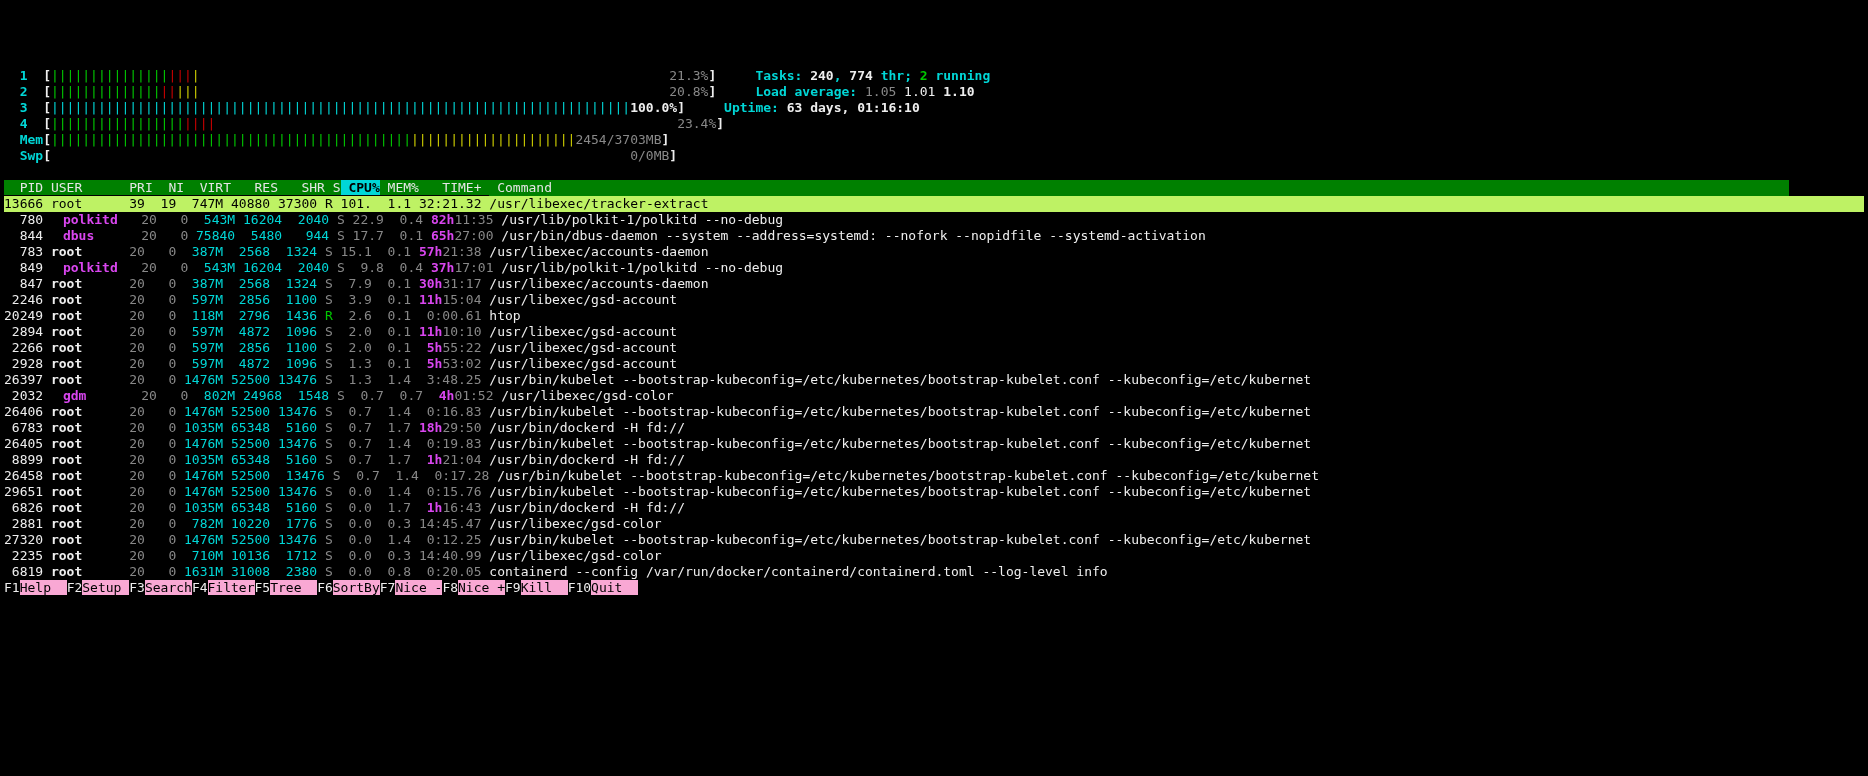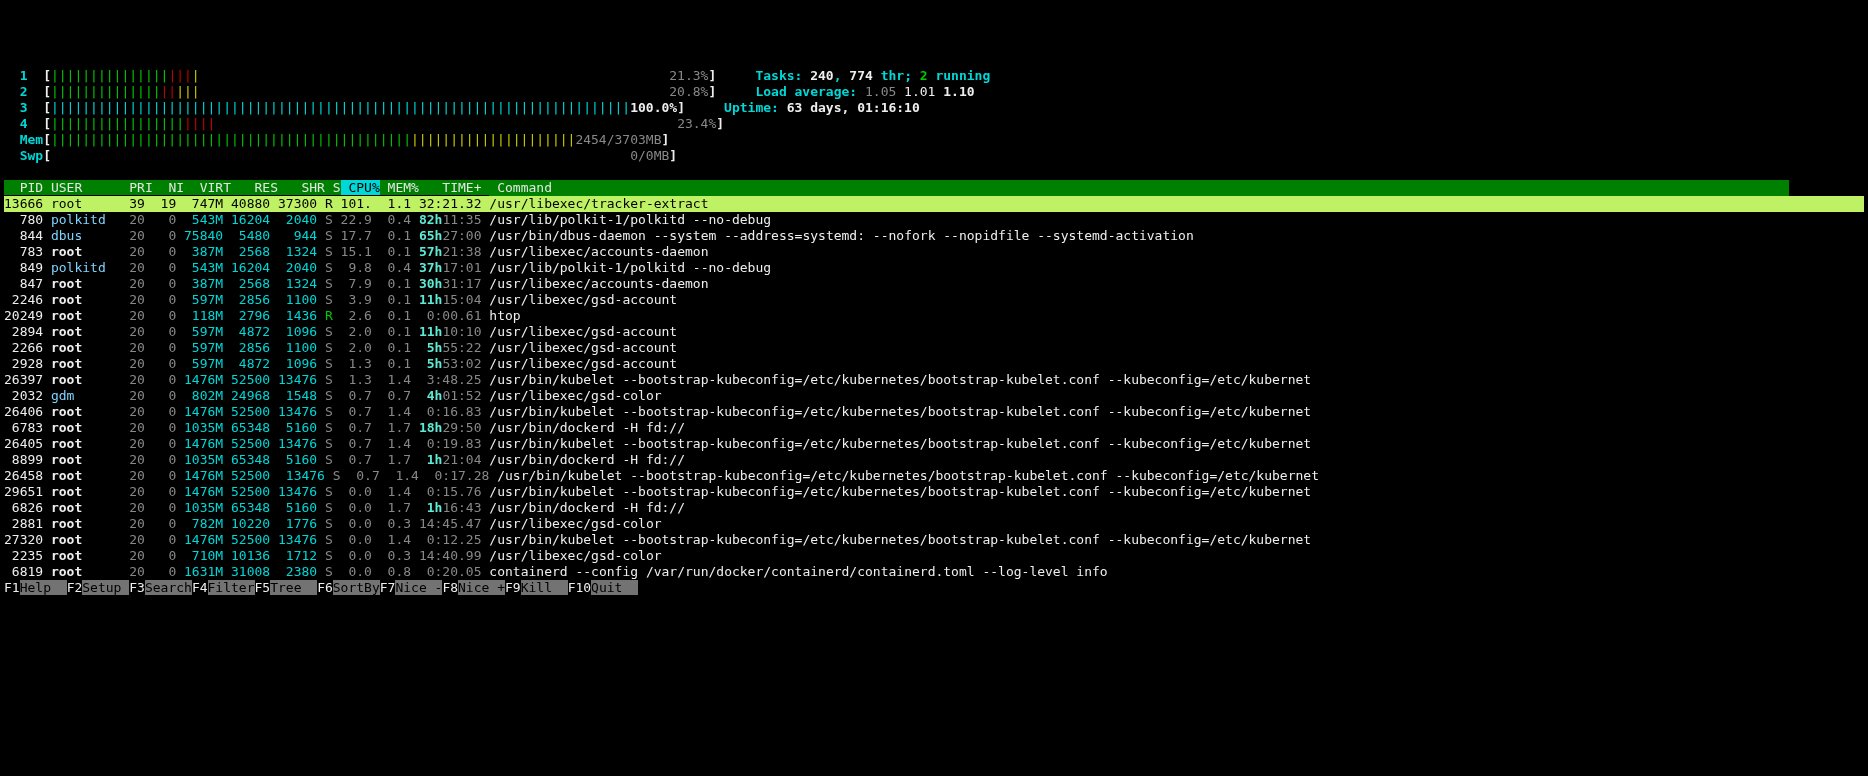--- a/index.html
+++ b/index.html
@@ -9,35 +9,35 @@
     font-family: "DejaVu Sans Mono", "Liberation Mono", Consolas, monospace;
     font-size: 13px;
     line-height: 16px;
     color: #aaa;
     white-space: pre;
     overflow: hidden;
   }
   .cyan  { color: #00d7d7; }
   .cyanb { color: #00d7d7; font-weight: bold; }
   .grey  { color: #888; }
-  .greyb { color: #7dd3fc; font-weight: normal; }
+  .greyb { color: #d946ef; font-weight: bold; margin-left: 12px; }
   .white { color: #eee; }
   .whiteb{ color: #eee; font-weight: bold; }
   .green { color: #00c800; }
   .greenb{ color: #00c800; font-weight: bold; }
   .yellow{ color: #cccc00; }
   .red   { color: #c80000; }
-  .redb  { color: #5eead4; font-weight: bold; }
+  .redb  { color: #d946ef; font-weight: bold; }
 
   .hdr { background: #008000; color: #e5e5e5; }
-  .hdr-sort { background: #00d7d7; color: #000; }
+  .hdr-sort { background: #00d7d7; color: #000; font-weight: bold; }
   .sel { background: #bef264; color: #000; }
 
   .fkey { color: #eee; }
-  .flabel { background: #737373; color: #000; }
+  .flabel { background: #f9a8d4; color: #000; }
 
   .row span { display: inline; }
 </style>
 </head>
 <body>
 
 
 
 <div id="out"><div class="row">  <span class="cyanb">1</span>  <span class="whiteb">[</span><span class="green">|||||||||||||||</span><span class="red">|||</span><span class="yellow">|</span><span class="grey">                                                            </span><span class="grey">21.3%</span><span class="whiteb">]</span>     <span class="cyanb">Tasks: </span><span class="whiteb">240</span><span class="cyanb">, </span><span class="whiteb">774</span><span class="cyanb"> thr; </span><span class="greenb">2</span><span class="cyanb"> running</span></div><div class="row">  <span class="cyanb">2</span>  <span class="whiteb">[</span><span class="green">||||||||||||||</span><span class="red">||</span><span class="yellow">|||</span><span class="grey">                                                            </span><span class="grey">20.8%</span><span class="whiteb">]</span>     <span class="cyanb">Load average: </span><span class="grey">1.05</span><span class="white"> 1.01</span><span class="whiteb"> 1.10</span></div><div class="row">  <span class="cyanb">3</span>  <span class="whiteb">[</span><span class="cyan">||||||||||||||||||||||||||||||||||||||||||||||||||||||||||||||||||||||||||</span><span class="whiteb">100.0%</span><span class="whiteb">]</span>     <span class="cyanb">Uptime: </span><span class="whiteb">63 days, 01:16:10</span></div><div class="row">  <span class="cyanb">4</span>  <span class="whiteb">[</span><span class="green">|||||||||||||||||</span><span class="red">||||</span><span class="grey">                                                           </span><span class="grey">23.4%</span><span class="whiteb">]</span></div><div class="row">  <span class="cyanb">Mem</span><span class="whiteb">[</span><span class="green">||||||||||||||||||||||||||||||||||||||||||||||</span><span class="yellow">|||||||||||||||||||||</span><span class="grey">2454/3703MB</span><span class="whiteb">]</span></div><div class="row">  <span class="cyanb">Swp</span><span class="whiteb">[</span><span class="grey">                                                                          </span><span class="grey">0/0MB</span><span class="whiteb">]</span></div><div class="row"> </div><div class="row"><span class="hdr">  PID</span><span class="hdr"> USER     </span><span class="hdr"> PRI</span><span class="hdr">  NI</span><span class="hdr">  VIRT</span><span class="hdr">   RES</span><span class="hdr">   SHR</span><span class="hdr"> S</span><span class="hdr-sort"> CPU%</span><span class="hdr"> MEM%</span><span class="hdr">   TIME+ </span><span class="hdr" style="display:inline-block;width:1300px"> Command</span></div><div class="row sel"><span class="">13666</span> <span class="">root    </span> <span class=""> 39</span> <span class=""> 19</span> <span class=""> 747M</span> <span class="">40880</span> <span class="">37300</span> <span class="">R</span> <span class="">101.</span> <span class=""> 1.1</span> <span><span class="">32:21.32</span></span> <span class="">/usr/libexec/tracker-extract</span></div><div class="row "><span class="white">  780</span> <span class="greyb">polkitd </span> <span class="grey"> 20</span> <span class="grey">  0</span> <span class="cyan"> 543M</span> <span class="cyan">16204</span> <span class="cyan"> 2040</span> <span class="grey">S</span> <span class="grey">22.9</span> <span class="grey"> 0.4</span> <span><span class="redb">82h</span><span class="grey">11:35</span></span> <span class="white">/usr/lib/polkit-1/polkitd --no-debug</span></div><div class="row "><span class="white">  844</span> <span class="greyb">dbus    </span> <span class="grey"> 20</span> <span class="grey">  0</span> <span class="cyan">75840</span> <span class="cyan"> 5480</span> <span class="cyan">  944</span> <span class="grey">S</span> <span class="grey">17.7</span> <span class="grey"> 0.1</span> <span><span class="redb">65h</span><span class="grey">27:00</span></span> <span class="white">/usr/bin/dbus-daemon --system --address=systemd: --nofork --nopidfile --systemd-activation</span></div><div class="row "><span class="white">  783</span> <span class="whiteb">root    </span> <span class="grey"> 20</span> <span class="grey">  0</span> <span class="cyan"> 387M</span> <span class="cyan"> 2568</span> <span class="cyan"> 1324</span> <span class="grey">S</span> <span class="grey">15.1</span> <span class="grey"> 0.1</span> <span><span class="redb">57h</span><span class="grey">21:38</span></span> <span class="white">/usr/libexec/accounts-daemon</span></div><div class="row "><span class="white">  849</span> <span class="greyb">polkitd </span> <span class="grey"> 20</span> <span class="grey">  0</span> <span class="cyan"> 543M</span> <span class="cyan">16204</span> <span class="cyan"> 2040</span> <span class="grey">S</span> <span class="grey"> 9.8</span> <span class="grey"> 0.4</span> <span><span class="redb">37h</span><span class="grey">17:01</span></span> <span class="white">/usr/lib/polkit-1/polkitd --no-debug</span></div><div class="row "><span class="white">  847</span> <span class="whiteb">root    </span> <span class="grey"> 20</span> <span class="grey">  0</span> <span class="cyan"> 387M</span> <span class="cyan"> 2568</span> <span class="cyan"> 1324</span> <span class="grey">S</span> <span class="grey"> 7.9</span> <span class="grey"> 0.1</span> <span><span class="redb">30h</span><span class="grey">31:17</span></span> <span class="white">/usr/libexec/accounts-daemon</span></div><div class="row "><span class="white"> 2246</span> <span class="whiteb">root    </span> <span class="grey"> 20</span> <span class="grey">  0</span> <span class="cyan"> 597M</span> <span class="cyan"> 2856</span> <span class="cyan"> 1100</span> <span class="grey">S</span> <span class="grey"> 3.9</span> <span class="grey"> 0.1</span> <span><span class="redb">11h</span><span class="grey">15:04</span></span> <span class="white">/usr/libexec/gsd-account</span></div><div class="row "><span class="white">20249</span> <span class="whiteb">root    </span> <span class="grey"> 20</span> <span class="grey">  0</span> <span class="cyan"> 118M</span> <span class="cyan"> 2796</span> <span class="cyan"> 1436</span> <span class="green">R</span> <span class="grey"> 2.6</span> <span class="grey"> 0.1</span> <span><span class="grey"> 0:00.61</span></span> <span class="white">htop</span></div><div class="row "><span class="white"> 2894</span> <span class="whiteb">root    </span> <span class="grey"> 20</span> <span class="grey">  0</span> <span class="cyan"> 597M</span> <span class="cyan"> 4872</span> <span class="cyan"> 1096</span> <span class="grey">S</span> <span class="grey"> 2.0</span> <span class="grey"> 0.1</span> <span><span class="redb">11h</span><span class="grey">10:10</span></span> <span class="white">/usr/libexec/gsd-account</span></div><div class="row "><span class="white"> 2266</span> <span class="whiteb">root    </span> <span class="grey"> 20</span> <span class="grey">  0</span> <span class="cyan"> 597M</span> <span class="cyan"> 2856</span> <span class="cyan"> 1100</span> <span class="grey">S</span> <span class="grey"> 2.0</span> <span class="grey"> 0.1</span> <span><span class="redb"> 5h</span><span class="grey">55:22</span></span> <span class="white">/usr/libexec/gsd-account</span></div><div class="row "><span class="white"> 2928</span> <span class="whiteb">root    </span> <span class="grey"> 20</span> <span class="grey">  0</span> <span class="cyan"> 597M</span> <span class="cyan"> 4872</span> <span class="cyan"> 1096</span> <span class="grey">S</span> <span class="grey"> 1.3</span> <span class="grey"> 0.1</span> <span><span class="redb"> 5h</span><span class="grey">53:02</span></span> <span class="white">/usr/libexec/gsd-account</span></div><div class="row "><span class="white">26397</span> <span class="whiteb">root    </span> <span class="grey"> 20</span> <span class="grey">  0</span> <span class="cyan">1476M</span> <span class="cyan">52500</span> <span class="cyan">13476</span> <span class="grey">S</span> <span class="grey"> 1.3</span> <span class="grey"> 1.4</span> <span><span class="grey"> 3:48.25</span></span> <span class="white">/usr/bin/kubelet --bootstrap-kubeconfig=/etc/kubernetes/bootstrap-kubelet.conf --kubeconfig=/etc/kubernet</span></div><div class="row "><span class="white"> 2032</span> <span class="greyb">gdm     </span> <span class="grey"> 20</span> <span class="grey">  0</span> <span class="cyan"> 802M</span> <span class="cyan">24968</span> <span class="cyan"> 1548</span> <span class="grey">S</span> <span class="grey"> 0.7</span> <span class="grey"> 0.7</span> <span><span class="redb"> 4h</span><span class="grey">01:52</span></span> <span class="white">/usr/libexec/gsd-color</span></div><div class="row "><span class="white">26406</span> <span class="whiteb">root    </span> <span class="grey"> 20</span> <span class="grey">  0</span> <span class="cyan">1476M</span> <span class="cyan">52500</span> <span class="cyan">13476</span> <span class="grey">S</span> <span class="grey"> 0.7</span> <span class="grey"> 1.4</span> <span><span class="grey"> 0:16.83</span></span> <span class="white">/usr/bin/kubelet --bootstrap-kubeconfig=/etc/kubernetes/bootstrap-kubelet.conf --kubeconfig=/etc/kubernet</span></div><div class="row "><span class="white"> 6783</span> <span class="whiteb">root    </span> <span class="grey"> 20</span> <span class="grey">  0</span> <span class="cyan">1035M</span> <span class="cyan">65348</span> <span class="cyan"> 5160</span> <span class="grey">S</span> <span class="grey"> 0.7</span> <span class="grey"> 1.7</span> <span><span class="redb">18h</span><span class="grey">29:50</span></span> <span class="white">/usr/bin/dockerd -H fd://</span></div><div class="row "><span class="white">26405</span> <span class="whiteb">root    </span> <span class="grey"> 20</span> <span class="grey">  0</span> <span class="cyan">1476M</span> <span class="cyan">52500</span> <span class="cyan">13476</span> <span class="grey">S</span> <span class="grey"> 0.7</span> <span class="grey"> 1.4</span> <span><span class="grey"> 0:19.83</span></span> <span class="white">/usr/bin/kubelet --bootstrap-kubeconfig=/etc/kubernetes/bootstrap-kubelet.conf --kubeconfig=/etc/kubernet</span></div><div class="row "><span class="white"> 8899</span> <span class="whiteb">root    </span> <span class="grey"> 20</span> <span class="grey">  0</span> <span class="cyan">1035M</span> <span class="cyan">65348</span> <span class="cyan"> 5160</span> <span class="grey">S</span> <span class="grey"> 0.7</span> <span class="grey"> 1.7</span> <span><span class="redb"> 1h</span><span class="grey">21:04</span></span> <span class="white">/usr/bin/dockerd -H fd://</span></div><div class="row "><span class="white">26458</span> <span class="whiteb">root    </span> <span class="grey"> 20</span> <span class="grey">  0</span> <span class="cyan">1476M</span> <span class="cyan">52500</span> <span class="cyan"> 13476</span> <span class="grey">S</span> <span class="grey"> 0.7</span> <span class="grey"> 1.4</span> <span><span class="grey"> 0:17.28</span></span> <span class="white">/usr/bin/kubelet --bootstrap-kubeconfig=/etc/kubernetes/bootstrap-kubelet.conf --kubeconfig=/etc/kubernet</span></div><div class="row "><span class="white">29651</span> <span class="whiteb">root    </span> <span class="grey"> 20</span> <span class="grey">  0</span> <span class="cyan">1476M</span> <span class="cyan">52500</span> <span class="cyan">13476</span> <span class="grey">S</span> <span class="grey"> 0.0</span> <span class="grey"> 1.4</span> <span><span class="grey"> 0:15.76</span></span> <span class="white">/usr/bin/kubelet --bootstrap-kubeconfig=/etc/kubernetes/bootstrap-kubelet.conf --kubeconfig=/etc/kubernet</span></div><div class="row "><span class="white"> 6826</span> <span class="whiteb">root    </span> <span class="grey"> 20</span> <span class="grey">  0</span> <span class="cyan">1035M</span> <span class="cyan">65348</span> <span class="cyan"> 5160</span> <span class="grey">S</span> <span class="grey"> 0.0</span> <span class="grey"> 1.7</span> <span><span class="redb"> 1h</span><span class="grey">16:43</span></span> <span class="white">/usr/bin/dockerd -H fd://</span></div><div class="row "><span class="white"> 2881</span> <span class="whiteb">root    </span> <span class="grey"> 20</span> <span class="grey">  0</span> <span class="cyan"> 782M</span> <span class="cyan">10220</span> <span class="cyan"> 1776</span> <span class="grey">S</span> <span class="grey"> 0.0</span> <span class="grey"> 0.3</span> <span><span class="grey">14:45.47</span></span> <span class="white">/usr/libexec/gsd-color</span></div><div class="row "><span class="white">27320</span> <span class="whiteb">root    </span> <span class="grey"> 20</span> <span class="grey">  0</span> <span class="cyan">1476M</span> <span class="cyan">52500</span> <span class="cyan">13476</span> <span class="grey">S</span> <span class="grey"> 0.0</span> <span class="grey"> 1.4</span> <span><span class="grey"> 0:12.25</span></span> <span class="white">/usr/bin/kubelet --bootstrap-kubeconfig=/etc/kubernetes/bootstrap-kubelet.conf --kubeconfig=/etc/kubernet</span></div><div class="row "><span class="white"> 2235</span> <span class="whiteb">root    </span> <span class="grey"> 20</span> <span class="grey">  0</span> <span class="cyan"> 710M</span> <span class="cyan">10136</span> <span class="cyan"> 1712</span> <span class="grey">S</span> <span class="grey"> 0.0</span> <span class="grey"> 0.3</span> <span><span class="grey">14:40.99</span></span> <span class="white">/usr/libexec/gsd-color</span></div><div class="row "><span class="white"> 6819</span> <span class="whiteb">root    </span> <span class="grey"> 20</span> <span class="grey">  0</span> <span class="cyan">1631M</span> <span class="cyan">31008</span> <span class="cyan"> 2380</span> <span class="grey">S</span> <span class="grey"> 0.0</span> <span class="grey"> 0.8</span> <span><span class="grey"> 0:20.05</span></span> <span class="white">containerd --config /var/run/docker/containerd/containerd.toml --log-level info</span></div><div class="row"><span class="fkey">F1</span><span class="flabel">Help  </span><span class="fkey">F2</span><span class="flabel">Setup </span><span class="fkey">F3</span><span class="flabel">Search</span><span class="fkey">F4</span><span class="flabel">Filter</span><span class="fkey">F5</span><span class="flabel">Tree  </span><span class="fkey">F6</span><span class="flabel">SortBy</span><span class="fkey">F7</span><span class="flabel">Nice -</span><span class="fkey">F8</span><span class="flabel">Nice +</span><span class="fkey">F9</span><span class="flabel">Kill  </span><span class="fkey">F10</span><span class="flabel">Quit  </span></div></div>
 

